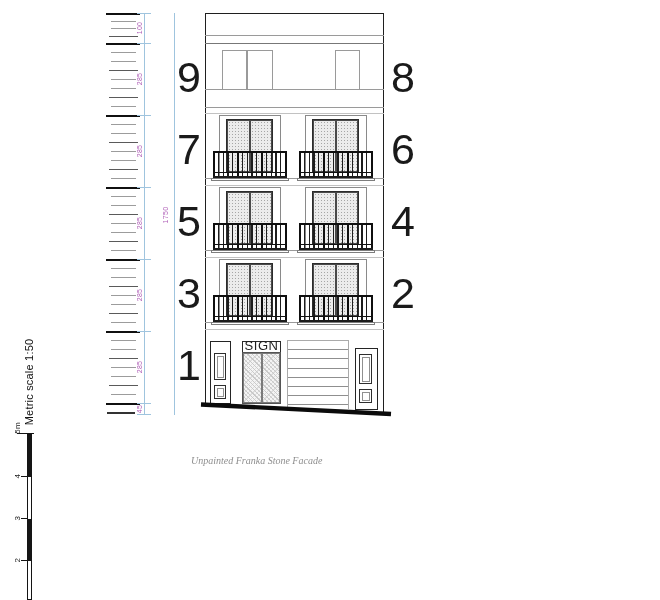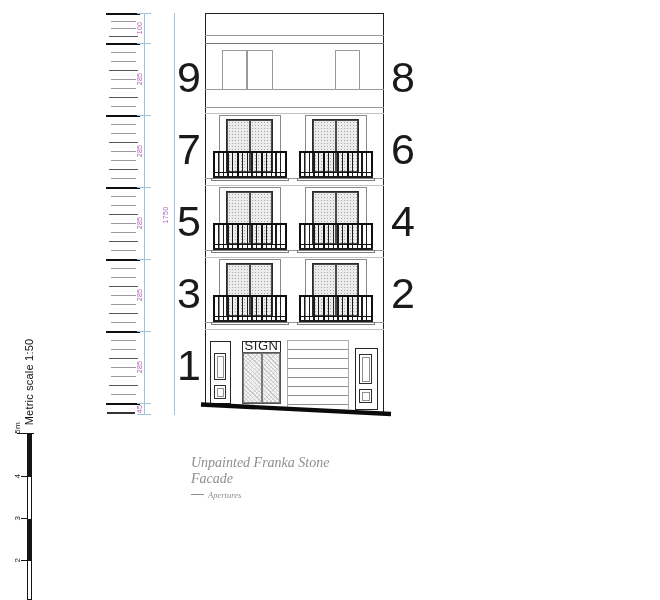--- a/index.html
+++ b/index.html
@@ -24,21 +24,21 @@
   .panel{position:absolute;border:1.3px solid #2e2e2e;box-sizing:border-box;}
   .panel-in{position:absolute;inset:1.5px;border:1px solid #909090;}
   .slab{background:#fff;border:1px solid #7d7d7d;box-sizing:border-box;}
   #building{position:absolute;left:205px;top:13px;width:179px;height:398px;}
   #sign-unit{position:absolute;left:37px;top:328px;width:39px;}
   #sign-box{position:relative;height:22px;border:1.2px solid #2a2a2a;box-sizing:border-box;
             text-align:center;font-size:13px;line-height:8.5px;letter-spacing:.6px;color:#1d1d1d;}
   #titleblock{position:absolute;left:191px;top:455px;width:170px;
               font-family:"Liberation Serif",serif;font-style:italic;color:#8e8e8e;}
   #titleblock .t1{font-size:9.5px;letter-spacing:.4px;margin-bottom:3px;}
-  #titleblock .t2{font-size:14px;margin-bottom:3px;}
+  #titleblock .t2{font-size:10px;margin-bottom:3px;}
   #titleblock .t3{font-size:8.5px;}
   .dash{display:inline-block;width:13px;height:1px;background:#8e8e8e;margin-right:4px;vertical-align:3px;}
   #mscale-label{position:absolute;left:29px;top:382px;transform:translate(-50%,-50%) rotate(-90deg);
                 white-space:nowrap;font-size:11px;color:#101010;letter-spacing:.2px;}
 </style>
 </head>
 <body>
 
 <div id="canvas">
 
@@ -165,23 +165,20 @@
         </div>
       </div>
     </div>
 
   <svg class="abs" style="left:0;top:0" width="660" height="600">
     <line x1="201" y1="404.5" x2="391" y2="414" stroke="#0b0b0b" stroke-width="4.4"></line>
   </svg>
 
   <div id="titleblock">
     <div class="t2">Unpainted Franka Stone Facade</div>
-    <div class="t3">
-      <span class="dash"></span><span>Apertures</span>
-    </div>
   </div>
 
   <div id="mscale-label">Metric scale 1:50</div>
 <div style="position: absolute; left: 106px; top: 13px; width: 34px; height: 2px; background: rgb(16, 16, 16);"></div>
     <div style="position: absolute; left: 111px; top: 20.5px; width: 25px; height: 1px; background: rgb(156, 156, 156);"></div>
     <div style="position: absolute; left: 111px; top: 28px; width: 25px; height: 1px; background: rgb(156, 156, 156);"></div>
     <div style="position: absolute; left: 109px; top: 35.5px; width: 29px; height: 1px; background: rgb(90, 90, 90);"></div>
     <div style="position: absolute; left: 106px; top: 43px; width: 34px; height: 2px; background: rgb(16, 16, 16);"></div>
     <div style="position: absolute; left: 111px; top: 52px; width: 25px; height: 1px; background: rgb(156, 156, 156);"></div>
     <div style="position: absolute; left: 111px; top: 61px; width: 25px; height: 1px; background: rgb(156, 156, 156);"></div>

